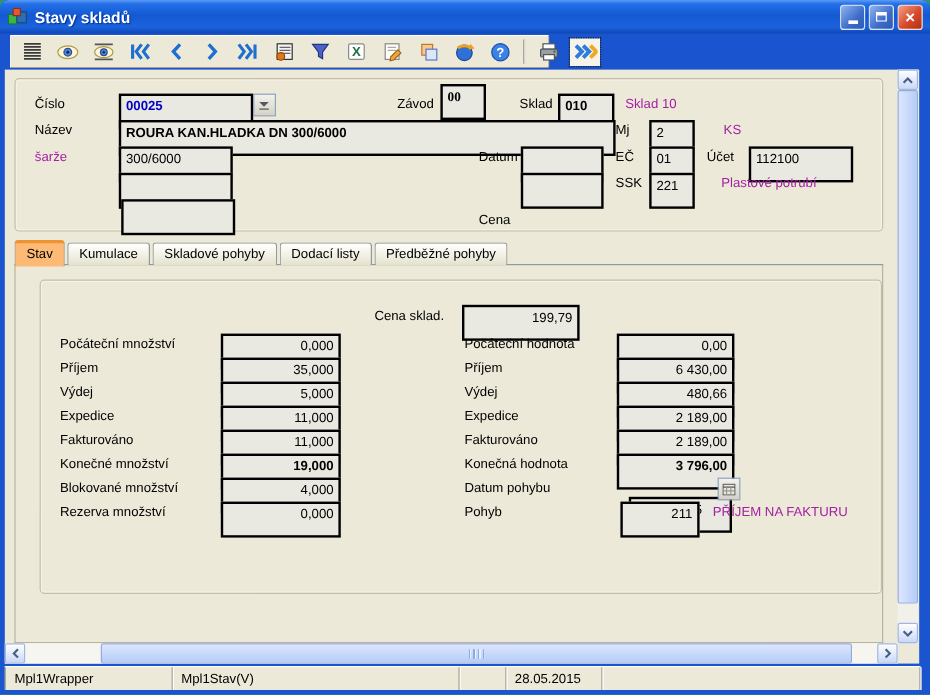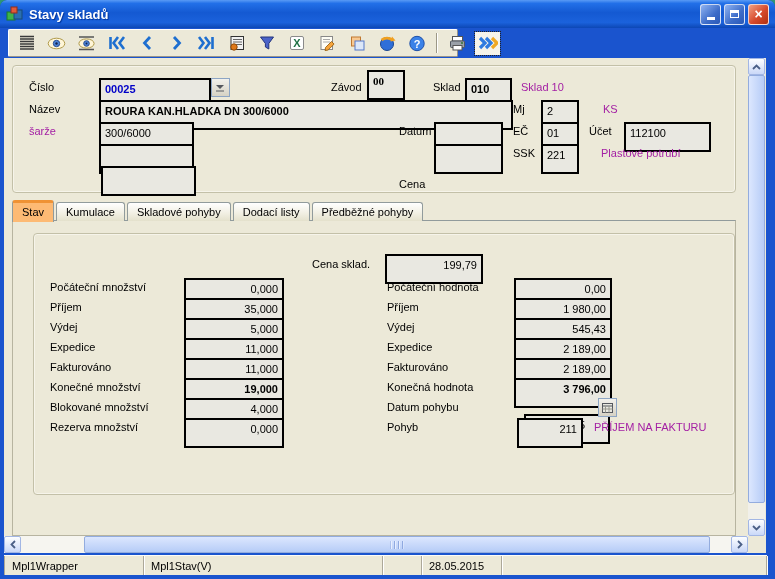--- a/index.html
+++ b/index.html
@@ -292,23 +292,23 @@
         <span class="lbl" style="left:16px;top:147px;">Konečné množství</span>
         <div class="fld num bold" style="left:150px;top:144px;width:100px;">19,000</div>
         <span class="lbl" style="left:16px;top:167px;">Blokované množství</span>
         <div class="fld num" style="left:150px;top:164px;width:100px;">4,000</div>
         <span class="lbl" style="left:16px;top:187px;">Rezerva množství</span>
         <div class="fld num" style="left:150px;top:184px;width:100px;">0,000</div>
 
         <span class="lbl" style="left:353px;top:47px;">Počáteční hodnota</span>
         <div class="fld num" style="left:480px;top:44px;width:98px;">0,00</div>
         <span class="lbl" style="left:353px;top:67px;">Příjem</span>
-        <div class="fld num" style="left:480px;top:64px;width:98px;">1 980,00</div>
+        <div class="fld num" style="left:480px;top:64px;width:98px;">6 430,00</div>
         <span class="lbl" style="left:353px;top:87px;">Výdej</span>
-        <div class="fld num" style="left:480px;top:84px;width:98px;">545,43</div>
+        <div class="fld num" style="left:480px;top:84px;width:98px;">480,66</div>
         <span class="lbl" style="left:353px;top:107px;">Expedice</span>
         <div class="fld num" style="left:480px;top:104px;width:98px;">2 189,00</div>
         <span class="lbl" style="left:353px;top:127px;">Fakturováno</span>
         <div class="fld num" style="left:480px;top:124px;width:98px;">2 189,00</div>
         <span class="lbl" style="left:353px;top:147px;">Konečná hodnota</span>
         <div class="fld num bold" style="left:480px;top:144px;width:98px;">3 796,00</div>
 
         <span class="lbl" style="left:353px;top:167px;">Datum pohybu</span>
         <div class="fld" style="left:478px;top:180px;width:86px;margin-left:12px;">04.05.2015</div>
         <div class="minibtn" style="left:564px;top:164px;width:19px;height:19px;">

